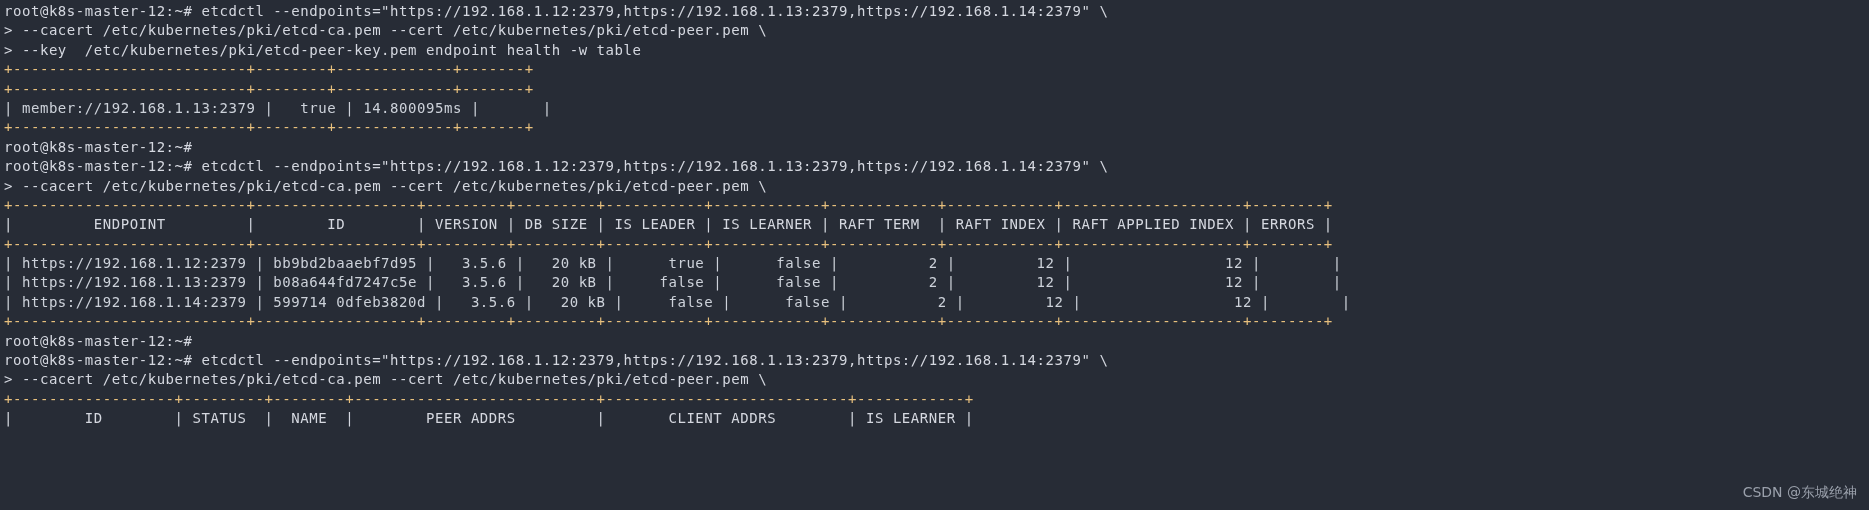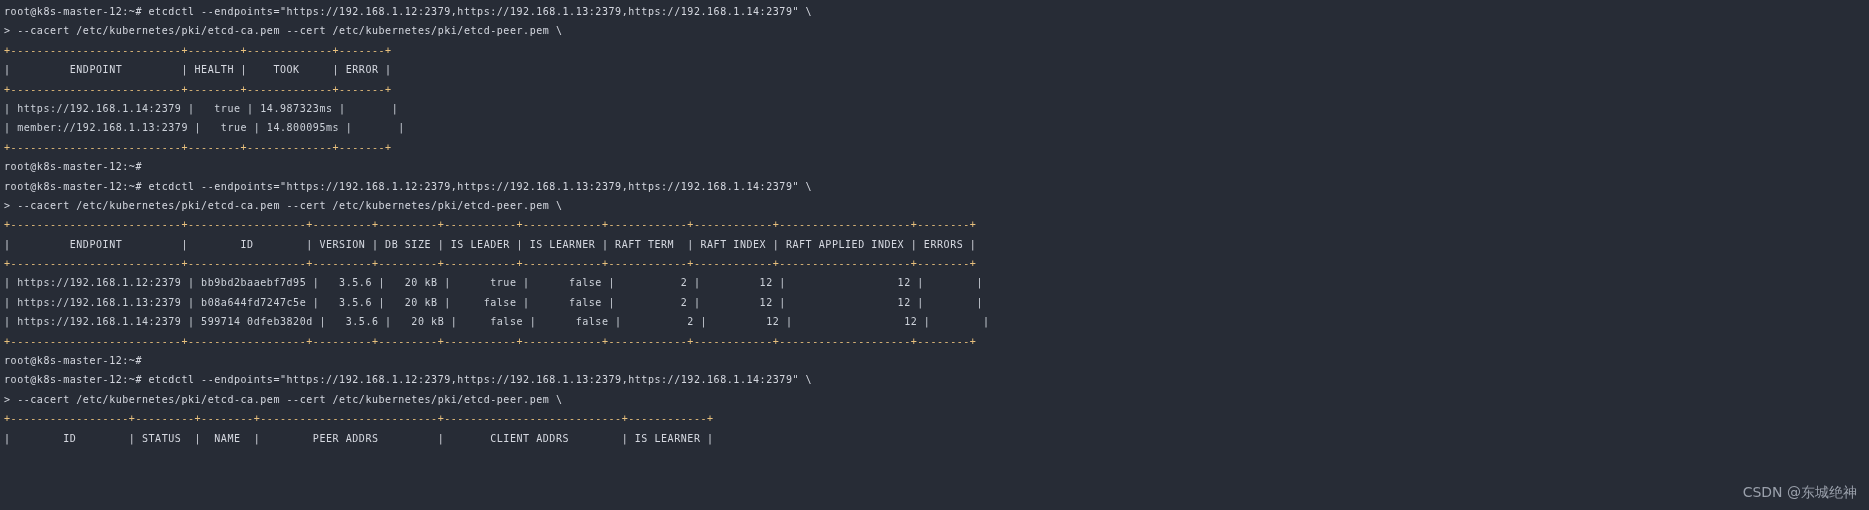--- a/index.html
+++ b/index.html
@@ -18,21 +18,21 @@
     width: 1869px;
     height: 510px;
     background: #272c36;
     box-sizing: border-box;
     padding: 2px 0 0 4px;
     overflow: hidden;
   }
   .line {
     white-space: pre;
     font-family: "DejaVu Sans Mono", "Liberation Mono", monospace;
-    font-size: 10px;
+    font-size: 14px;
     line-height: 19.4px;
     letter-spacing: 0.55px;
     color: #d5d8e0;
     height: 19.4px;
     position: relative;
     z-index: 3;
   }
   .prompt-user { color: #d5d8e0; }
   .cmd { color: #d5d8e0; }
   .border { color: #e8c07d; }
@@ -68,25 +68,24 @@
   }
 </style>
 </head>
 <body>
 
 <div id="terminal">
 
 
   <div class="line cmd">root@k8s-master-12:~# etcdctl --endpoints="https://192.168.1.12:2379,https://192.168.1.13:2379,https://192.168.1.14:2379" \</div>
   <div class="line cmd">&gt; --cacert /etc/kubernetes/pki/etcd-ca.pem --cert /etc/kubernetes/pki/etcd-peer.pem \</div>
+  <div class="line cmd">&gt; --key  /etc/kubernetes/pki/etcd-peer-key.pem endpoint health -w table</div>
 
   <div class="line border">+--------------------------+--------+-------------+-------+</div>
-  <div class="line hdr">|         ENDPOINT         | HEALTH |    TOOK     | ERROR |</div>
   <div class="line border">+--------------------------+--------+-------------+-------+</div>
-  <div class="line val">| https://192.168.1.14:2379 |   true | 14.987323ms |       |</div>
   <div class="line val">| member://192.168.1.13:2379 |   true | 14.800095ms |       |</div>
   <div class="line border">+--------------------------+--------+-------------+-------+</div>
 
   <div class="line prompt-user">root@k8s-master-12:~#</div>
 
   <div class="line cmd">root@k8s-master-12:~# etcdctl --endpoints="https://192.168.1.12:2379,https://192.168.1.13:2379,https://192.168.1.14:2379" \</div>
   <div class="line cmd">&gt; --cacert /etc/kubernetes/pki/etcd-ca.pem --cert /etc/kubernetes/pki/etcd-peer.pem \</div>
 
   <div class="line border">+--------------------------+------------------+---------+---------+-----------+------------+------------+------------+--------------------+--------+</div>
   <div class="line hdr">|         ENDPOINT         |        ID        | VERSION | DB SIZE | IS LEADER | IS LEARNER | RAFT TERM  | RAFT INDEX | RAFT APPLIED INDEX | ERRORS |</div>

